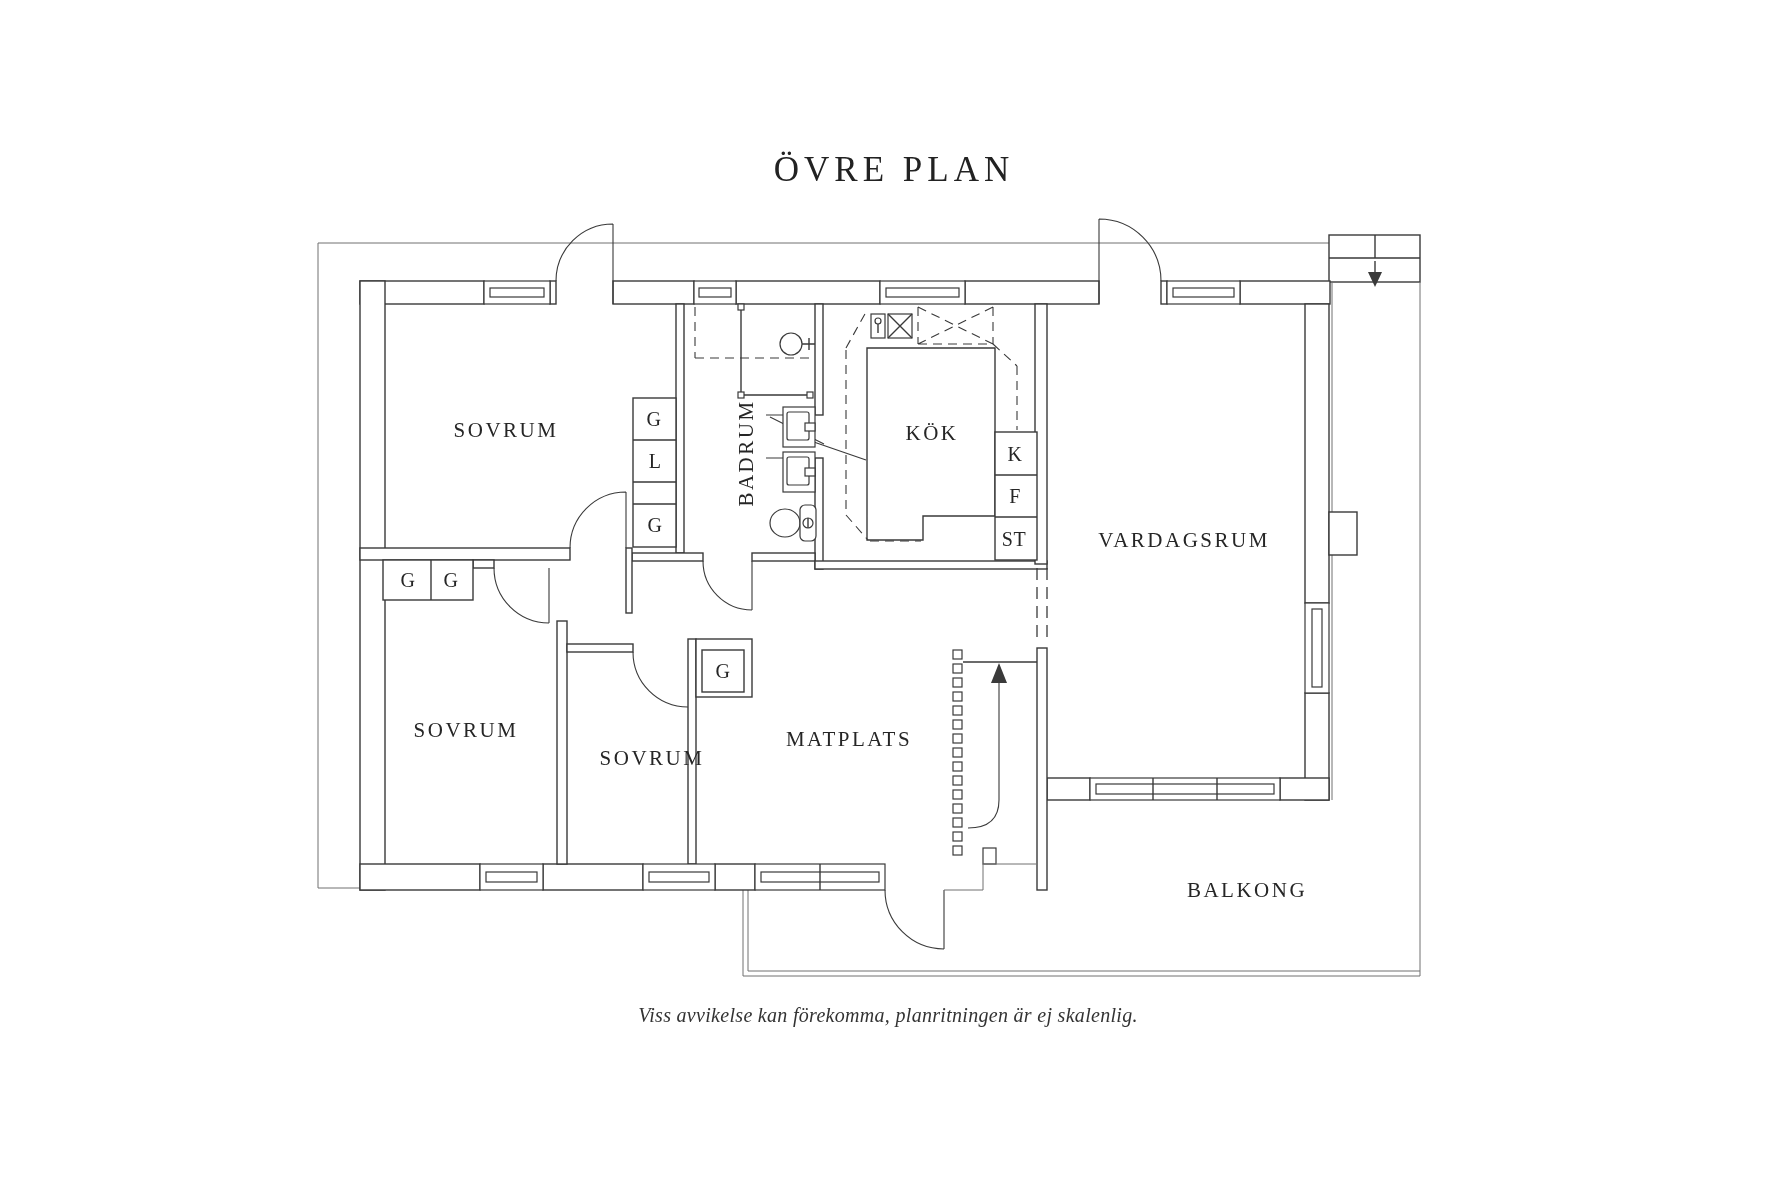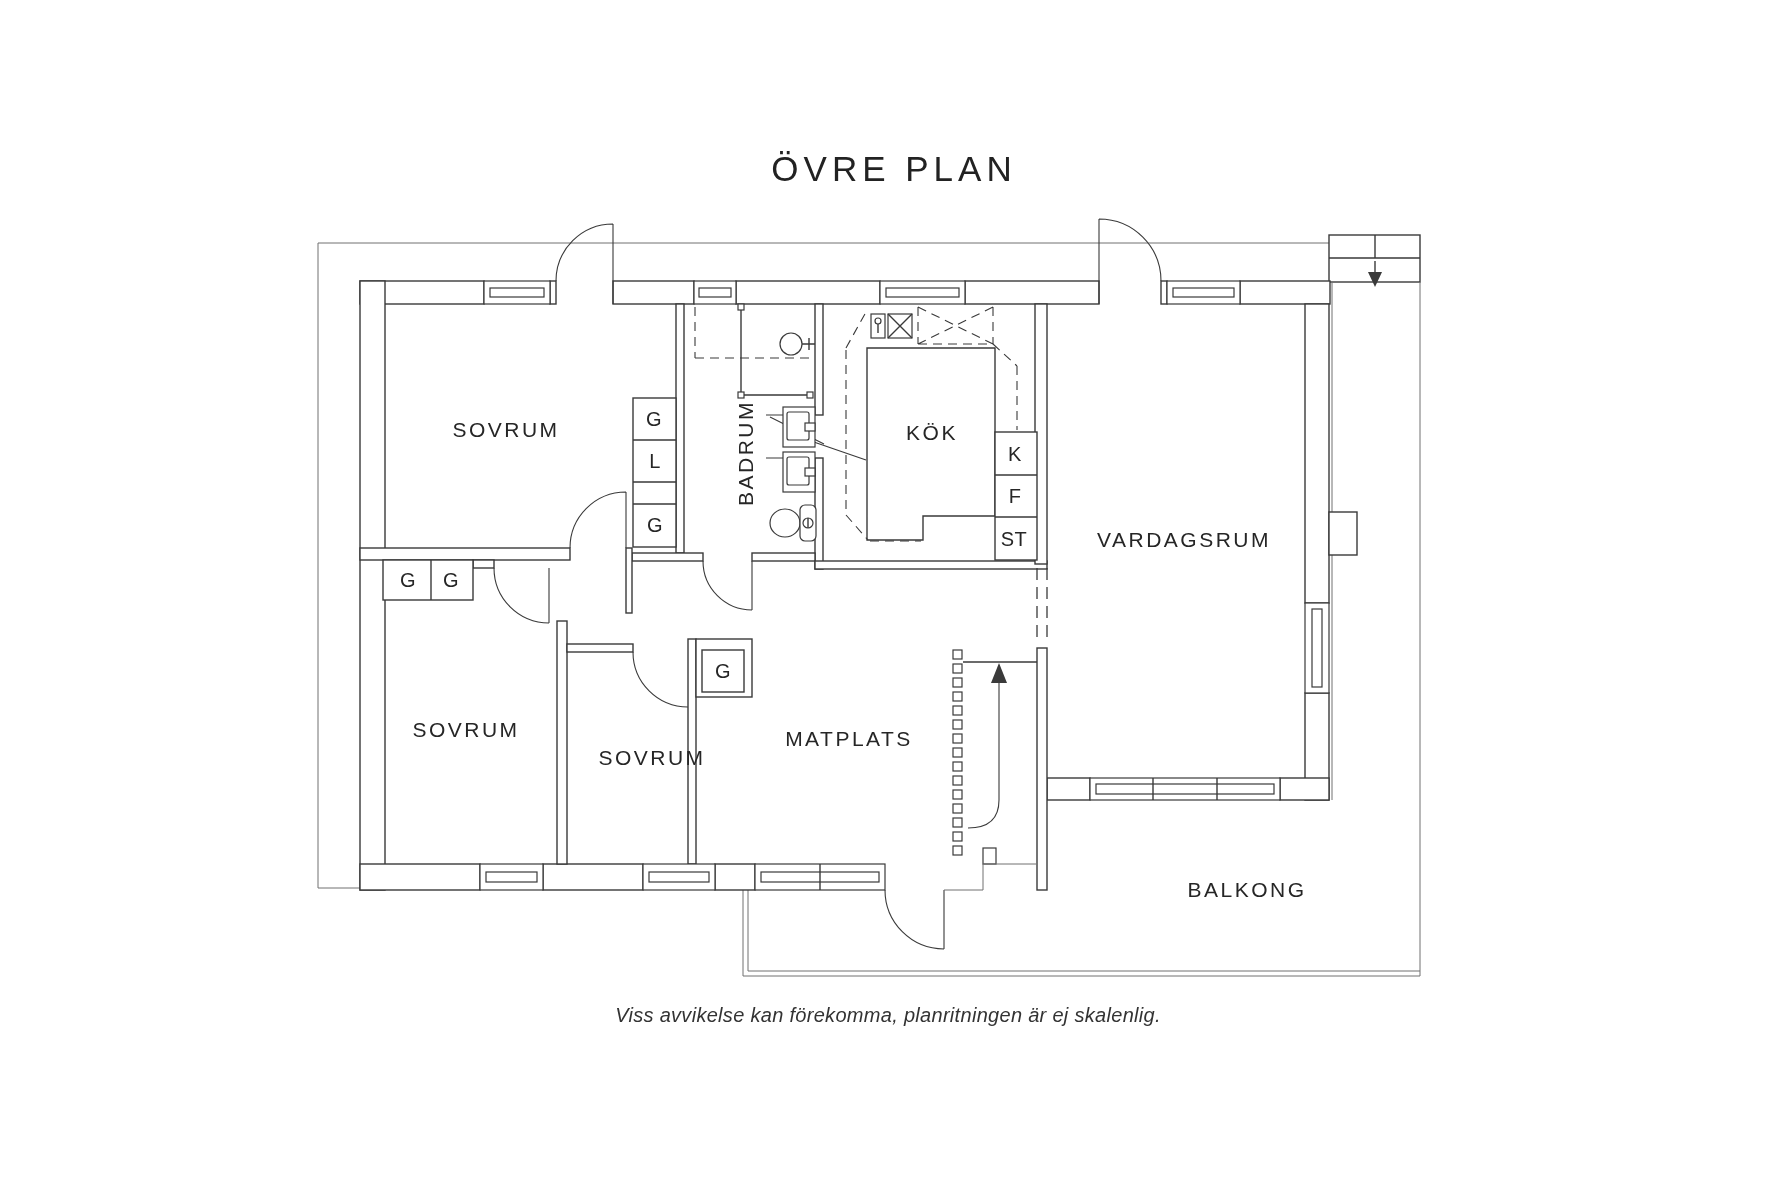--- a/index.html
+++ b/index.html
@@ -3,21 +3,21 @@
 <meta charset="utf-8">
 <style>
   :root{
     --wall:#3a3a3a;
     --thin:#707070;
     --text:#262626;
     --bg:#ffffff;
   }
   html,body{margin:0;padding:0;background:var(--bg);}
   .stage{position:relative;width:1572px;height:1187px;background:var(--bg);
-         font-family:Liberation Sans, sans-serif;}
+         font-family:Liberation Serif, serif;}
   svg{display:block}
   .wall{fill:#ffffff;stroke:var(--wall);stroke-width:1.4;}
   .ln{fill:none;stroke:var(--wall);stroke-width:1.4;}
   .ln-thin{fill:none;stroke:var(--thin);stroke-width:1;}
   .fix{fill:#ffffff;stroke:var(--wall);stroke-width:1.2;}
   .door{fill:none;stroke:var(--wall);stroke-width:1.1;}
   .dash{fill:none;stroke:var(--wall);stroke-width:1.1;stroke-dasharray:9 6;}
   .dash2{fill:none;stroke:var(--wall);stroke-width:1.3;stroke-dasharray:12 7;}
   .blk{fill:var(--wall);stroke:none;}
   text{fill:var(--text);}

